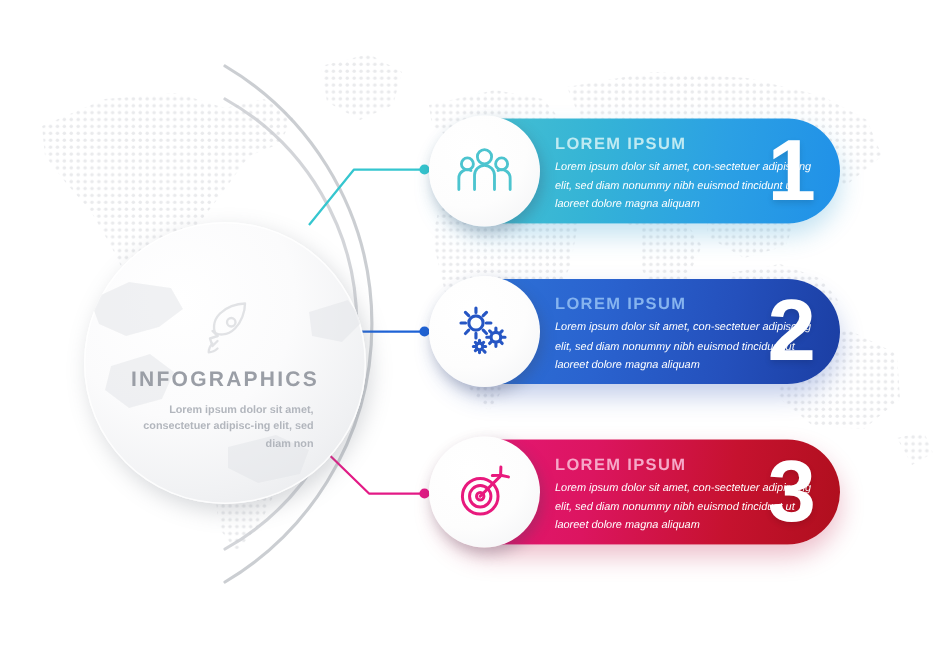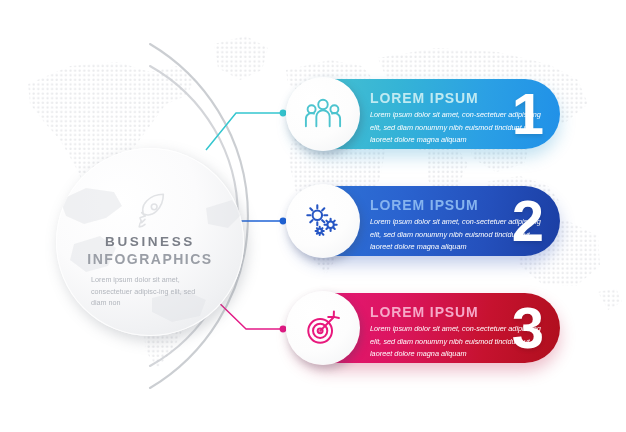--- a/index.html
+++ b/index.html
@@ -30,21 +30,21 @@
   }
   .rocket-ico { width:40px; height:40px; opacity:.5; margin-bottom:3px; }
   .c-title {
     font-size:13.5px; letter-spacing:2.6px; color:#7b7f88; font-weight:bold;
   }
   .c-sub {
     font-size:14px; letter-spacing:1.5px; color:#9a9ea6; margin-top:2px; font-weight:bold;
   }
   .c-desc {
     margin-top:7px; font-size:7.2px; line-height:1.62; color:#b2b6bd;
-    text-align:left; width:118px;
+    text-align:right; width:118px;font-weight:bold;
   }
 
   
   .vector-layer { position:absolute; inset:0; }
 
   
   .panel {
     position:absolute; height:70px; border-radius:35px;
     display:flex; align-items:center;
   }
@@ -61,21 +61,21 @@
   .panel-icon {
     position:absolute; left:-6px; top:-2px; width:74px; height:74px; border-radius:50%;
     background:radial-gradient(circle at 35% 30%,#ffffff 0%,#fdfdfd 55%,#f1f2f4 100%);
     box-shadow:2px 4px 9px rgba(60,70,90,.28);
     display:flex; align-items:center; justify-content:center;
   }
   .panel-icon svg { width:38px; height:38px; }
 
   .panel-text { position:absolute; left:78px; top:11px; width:172px; }
   .p-head {
-    font-size:14px; font-weight:bold; letter-spacing:.9px; margin-bottom:3px;
+    font-size:11px; font-weight:bold; letter-spacing:.9px; margin-bottom:3px;
   }
   .p1 .p-head { color:#bfeaf2; }
   .p2 .p-head { color:#86b4ef; }
   .p3 .p-head { color:#f6a8c8; }
   .p-body { font-size:7.3px; line-height:1.72; color:#ffffff;font-style:italic; }
 
   .p-num {
     position:absolute; right:16px; top:50%; transform:translateY(-50%);
     font-size:58px; font-weight:bold; color:#ffffff; line-height:1;
     text-shadow:0 2px 4px rgba(0,0,0,.12);
@@ -155,21 +155,20 @@
         </g>
       </svg>
     </div>
     <div class="center-content">
       <svg class="rocket-ico" viewBox="0 0 48 48" fill="none" stroke="#c6c9ce" stroke-width="1.9" stroke-linecap="round" stroke-linejoin="round">
         <path d="M18 30c-4-4-4-12 2-18 5-5 13-8 20-8 0 7-3 15-8 20-6 6-14 6-18 2z"></path>
         <circle cx="29" cy="19" r="3.4"></circle>
         <path d="M18 30l-6 2 2 6 4-4"></path>
         <path d="M14 36c-2 2-3 5-3 7 2 0 5-1 7-3"></path>
       </svg>
-      <div class="c-title">BUSINESS</div>
       <div class="c-sub">INFOGRAPHICS</div>
       <div class="c-desc">Lorem ipsum dolor sit amet, consectetuer adipisc-ing elit, sed diam non</div>
     </div>
   </div>
 
   <div class="panel p1">
     <div class="panel-icon">
       <svg viewBox="0 0 40 40" fill="none" stroke="#4cc4cf" stroke-width="2" stroke-linecap="round" stroke-linejoin="round">
         <circle cx="20" cy="10" r="5"></circle>
         <path d="M13 33V23a7 7 0 0 1 14 0v10"></path>

